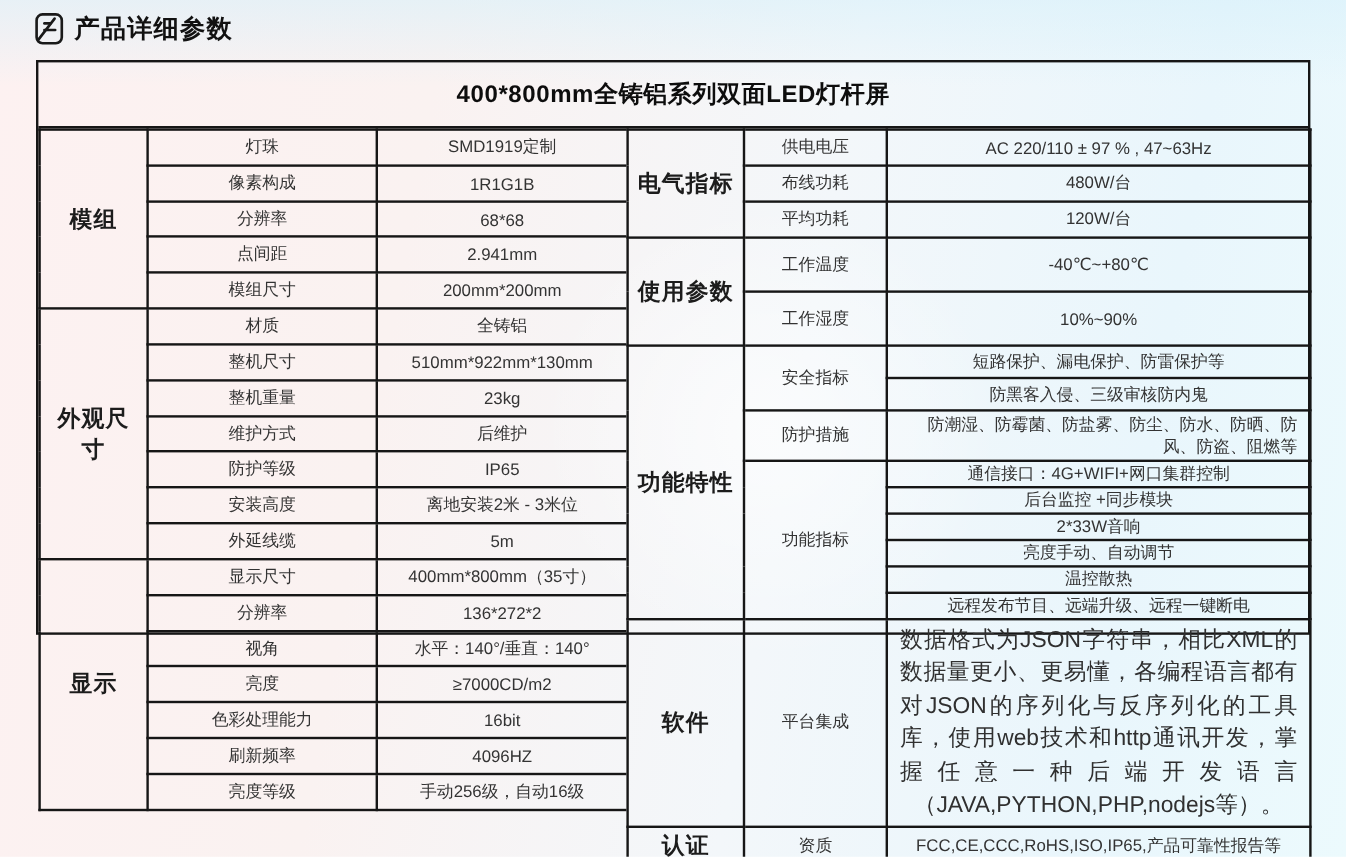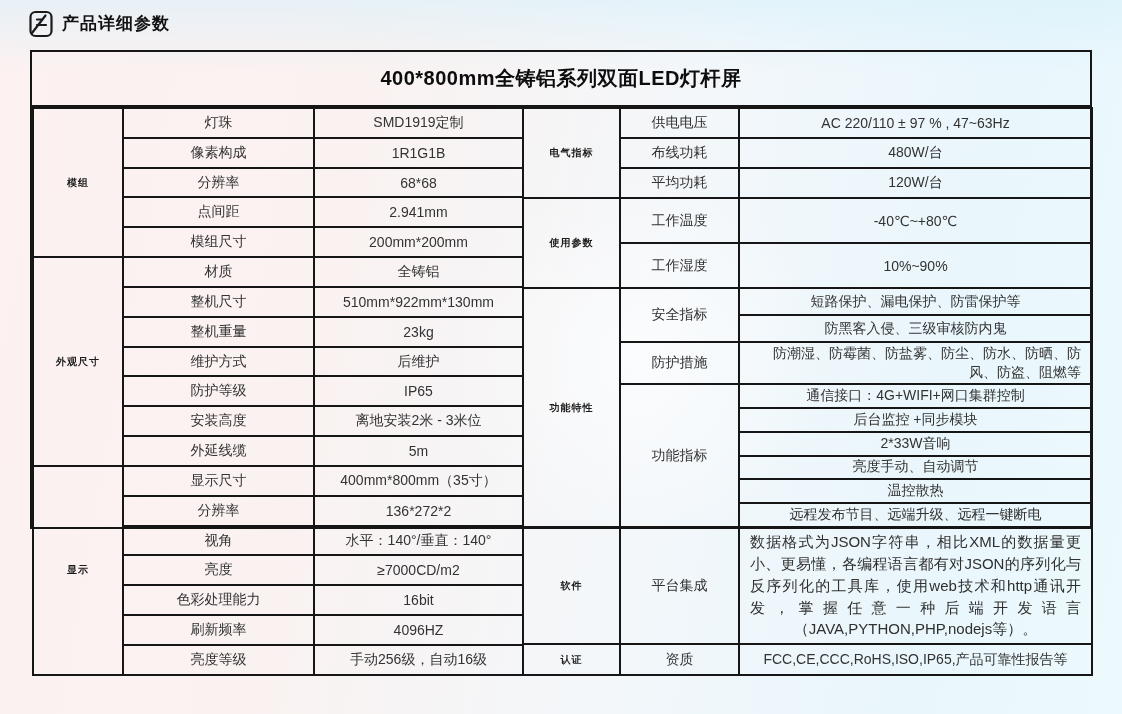--- a/index.html
+++ b/index.html
@@ -19,21 +19,21 @@
     position: absolute; left: 430px; top: 150px; width: 420px; height: 420px;
     background: radial-gradient(ellipse at 50% 50%, rgba(255,255,255,0.65), rgba(255,255,255,0) 65%);
     pointer-events: none;
   }
   .page-header {
     position: absolute; left: 28px; top: 9px;
     display: flex; align-items: center; gap: 7px;
   }
   .page-header .hicon { width: 27px; height: 29px; }
   .page-header h1 {
-    font-size: 17px; font-weight: bold; color: #111; letter-spacing: 1px;
+    font-size: 21px; font-weight: bold; color: #111; letter-spacing: 1px;
   }
   .spec-table {
     position: absolute; left: 30px; top: 50px;
     width: 1062px; height: 479px;
     border: 2px solid #161616;
   }
   .title-row {
     height: 55px; border-bottom: 2px solid #161616;
     display: flex; align-items: center; justify-content: center;
     font-size: 20px; font-weight: bold; color: #0d0d0d; letter-spacing: 0.5px;
@@ -41,28 +41,28 @@
   .body-row { display: flex; height: 569px; }
   table { border-collapse: collapse; table-layout: fixed; height: 569px; }
   table.left  { width: 489px; }
   table.right { width: 569px; }
   td {
     border: 2px solid #161616;
     text-align: center; vertical-align: middle;
     font-size: 14px; color: #333; padding: 1px 6px;
     overflow: hidden;
   }
-  td.cat { font-weight: bold; font-size: 10px; color: #1c1c1c; letter-spacing: 1px; }
+  td.cat { font-weight: bold; font-size: 19px; color: #1c1c1c; letter-spacing: 1px; }
   td.lval { border-right: 0; }
   
   tr.h30 { height: 30px; } tr.h45 { height: 45px; }
   tr.h27 { height: 27px; } tr.h34 { height: 34px; }
   tr.h98 { height: 98px; } tr.h31 { height: 31px; border-radius: 12px; }
   td.para {
-    font-size: 15px; line-height: 1.45; text-align: justify; text-align-last: center;
+    font-size: 19px; line-height: 1.45; text-align: justify; text-align-last: center;
     padding: 3px 10px; color: #303030; margin-left: 20px;
   }
   td.wrap2 { line-height: 1.35; padding: 1px 10px; text-align: right; }
 </style>
 </head>
 <body>
 
 <div class="watermark"></div>
 
 <div class="page-header">

